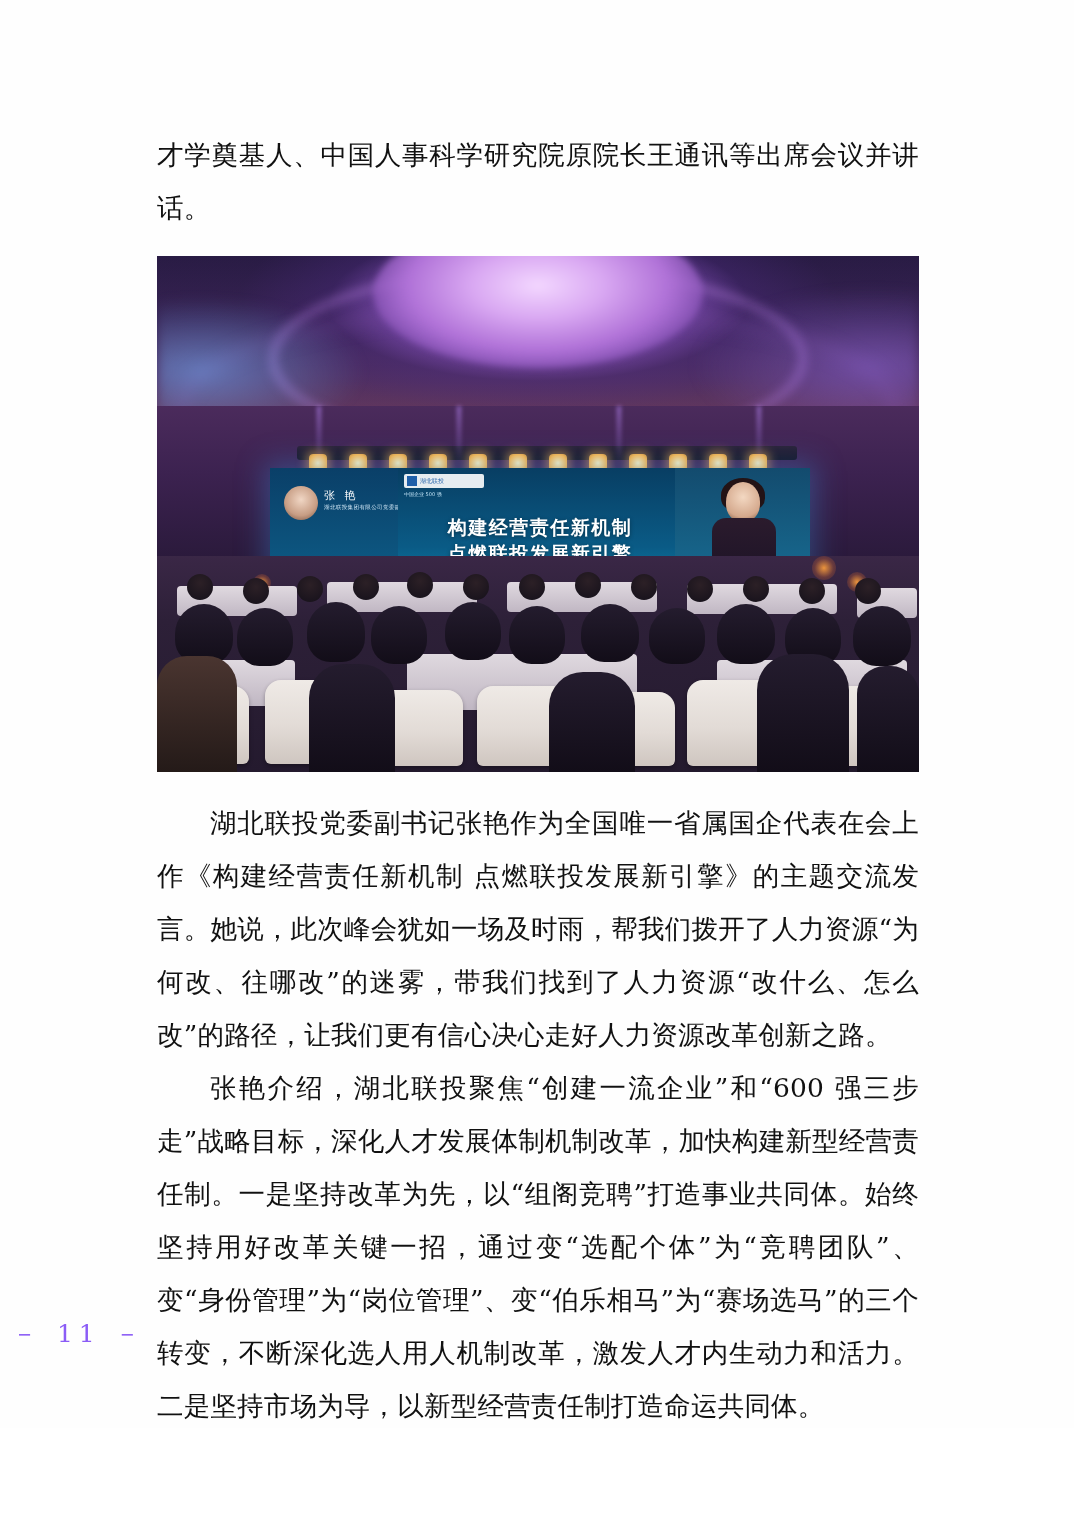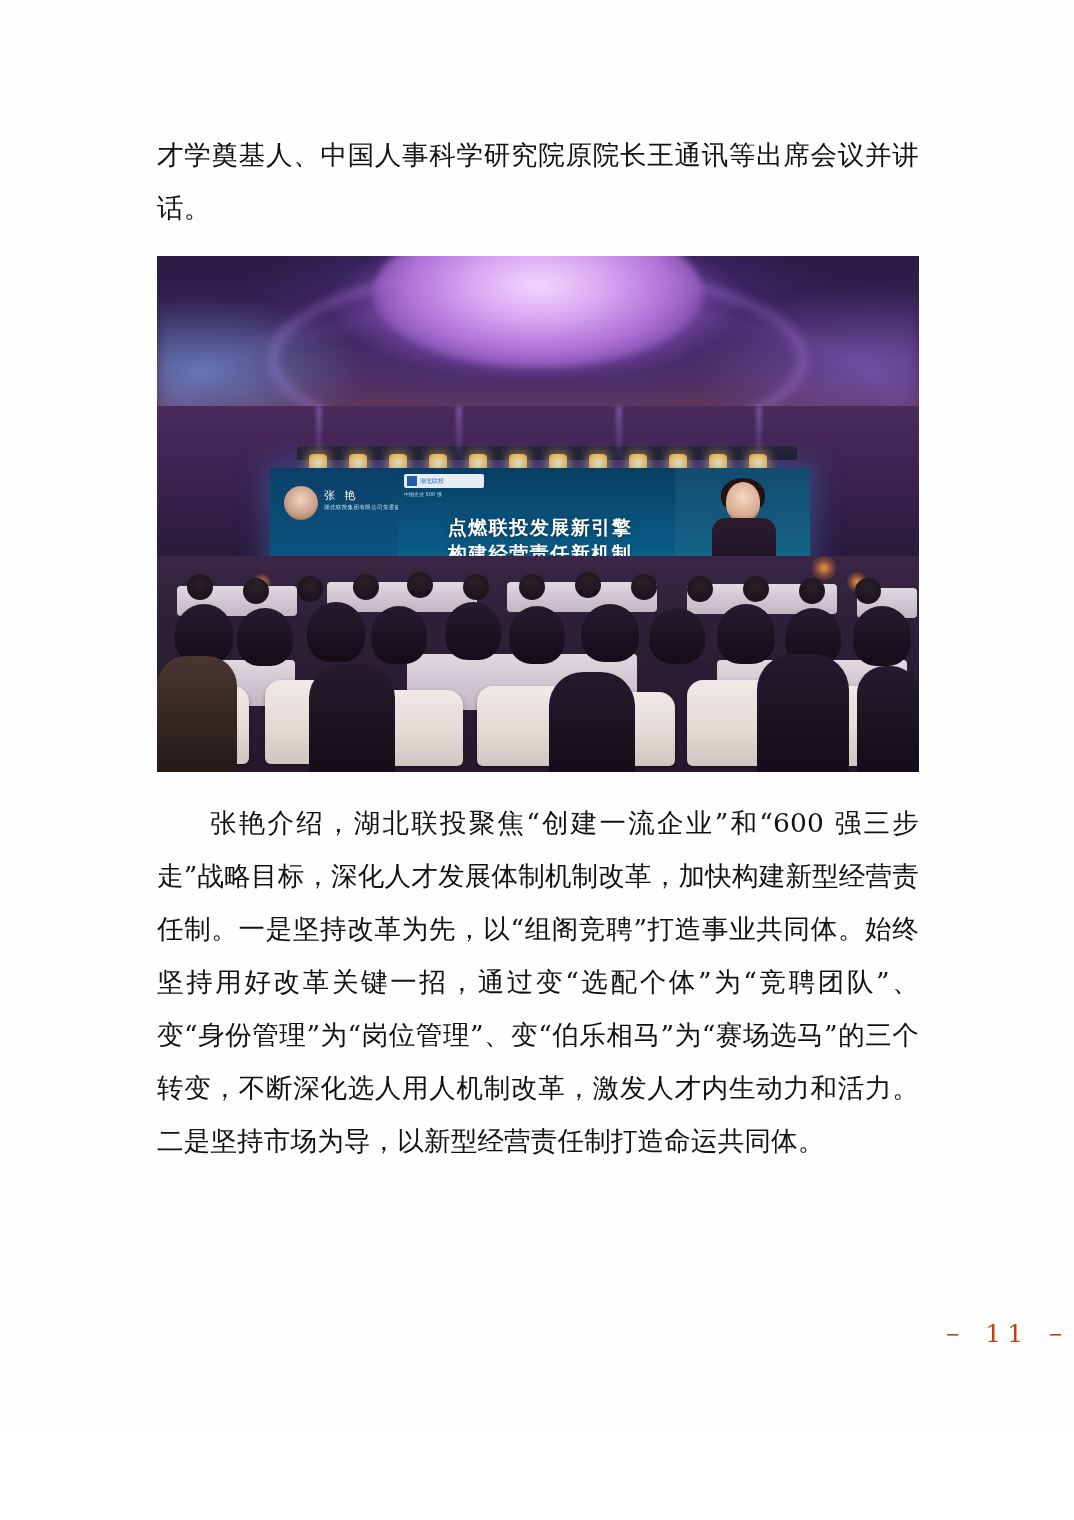--- a/index.html
+++ b/index.html
@@ -276,23 +276,23 @@
     border-radius: 50%;
     background: radial-gradient(circle, rgba(255,160,60,0.9) 0%, rgba(255,120,40,0.25) 55%, rgba(255,120,40,0) 100%);
   }
   
   .after-photo { margin-top: 4px; }
 
   .pagenum {
     position: absolute;
     left: 12px; right: 0;
     bottom: 78px;
-    text-align: right;
+    text-align: left;
     font-size: 25px;
-    color: #c2410c;
+    color: #8b5cf6;
     letter-spacing: 6px;
     font-family: "DejaVu Serif", "Liberation Serif", serif;
   }
 </style>
 </head>
 <body>
 
 <div class="page">
   <div class="content">
 
@@ -341,22 +341,22 @@
           <div class="podium"></div>
         </div>
 
         <div class="screen-hero">
           <div class="logo-strip">
             <div class="lg"></div>
             <div class="lgtxt">湖北联投</div>
           </div>
           <div class="hero-sub">中国企业 500 强</div>
           <div class="hero-title">
+            <div>构建经营责任新机制</div>
             <div>点燃联投发展新引擎</div>
-            <div>构建经营责任新机制</div>
           </div>
           <div class="hero-meta">
             <div>湖北联投集团党委副书记</div>
             <div>张　艳</div>
           </div>
           <div class="hero-date">2024年12月  北京</div>
           <div class="hero-wave"></div>
         </div>
 
         <div class="screen-right">
@@ -420,17 +420,18 @@
       <div class="chair" style="left:530px; top:424px; width:92px;  height:86px;"></div>
       <div class="chair" style="left:636px; top:430px; width:92px;  height:80px;"></div>
 
       <div class="person" style="left:0px;   top:400px; width:80px;  height:116px; border-radius:30px 30px 0 0; background:linear-gradient(180deg,#4a3530,#241a18);"></div>
       <div class="person" style="left:152px; top:408px; width:86px;  height:108px; border-radius:34px 34px 0 0;"></div>
       <div class="person" style="left:392px; top:416px; width:86px;  height:100px; border-radius:34px 34px 0 0;"></div>
       <div class="person" style="left:600px; top:398px; width:92px;  height:118px; border-radius:36px 36px 0 0;"></div>
       <div class="person" style="left:700px; top:410px; width:62px;  height:106px; border-radius:28px 28px 0 0;"></div>
     </div>
 
+    <p class="para indent after-photo">湖北联投党委副书记张艳作为全国唯一省属国企代表在会上作《构建经营责任新机制  点燃联投发展新引擎》的主题交流发言。她说，此次峰会犹如一场及时雨，帮我们拨开了人力资源“为何改、往哪改”的迷雾，带我们找到了人力资源“改什么、怎么改”的路径，让我们更有信心决心走好人力资源改革创新之路。</p>
     <p class="para indent">张艳介绍，湖北联投聚焦“创建一流企业”和“600 强三步走”战略目标，深化人才发展体制机制改革，加快构建新型经营责任制。一是坚持改革为先，以“组阁竞聘”打造事业共同体。始终坚持用好改革关键一招，通过变“选配个体”为“竞聘团队”、变“身份管理”为“岗位管理”、变“伯乐相马”为“赛场选马”的三个转变，不断深化选人用人机制改革，激发人才内生动力和活力。二是坚持市场为导，以新型经营责任制打造命运共同体。</p>
   </div>
 
   <div class="pagenum">－ 11 －</div>
 </div>
 
 </body></html>

